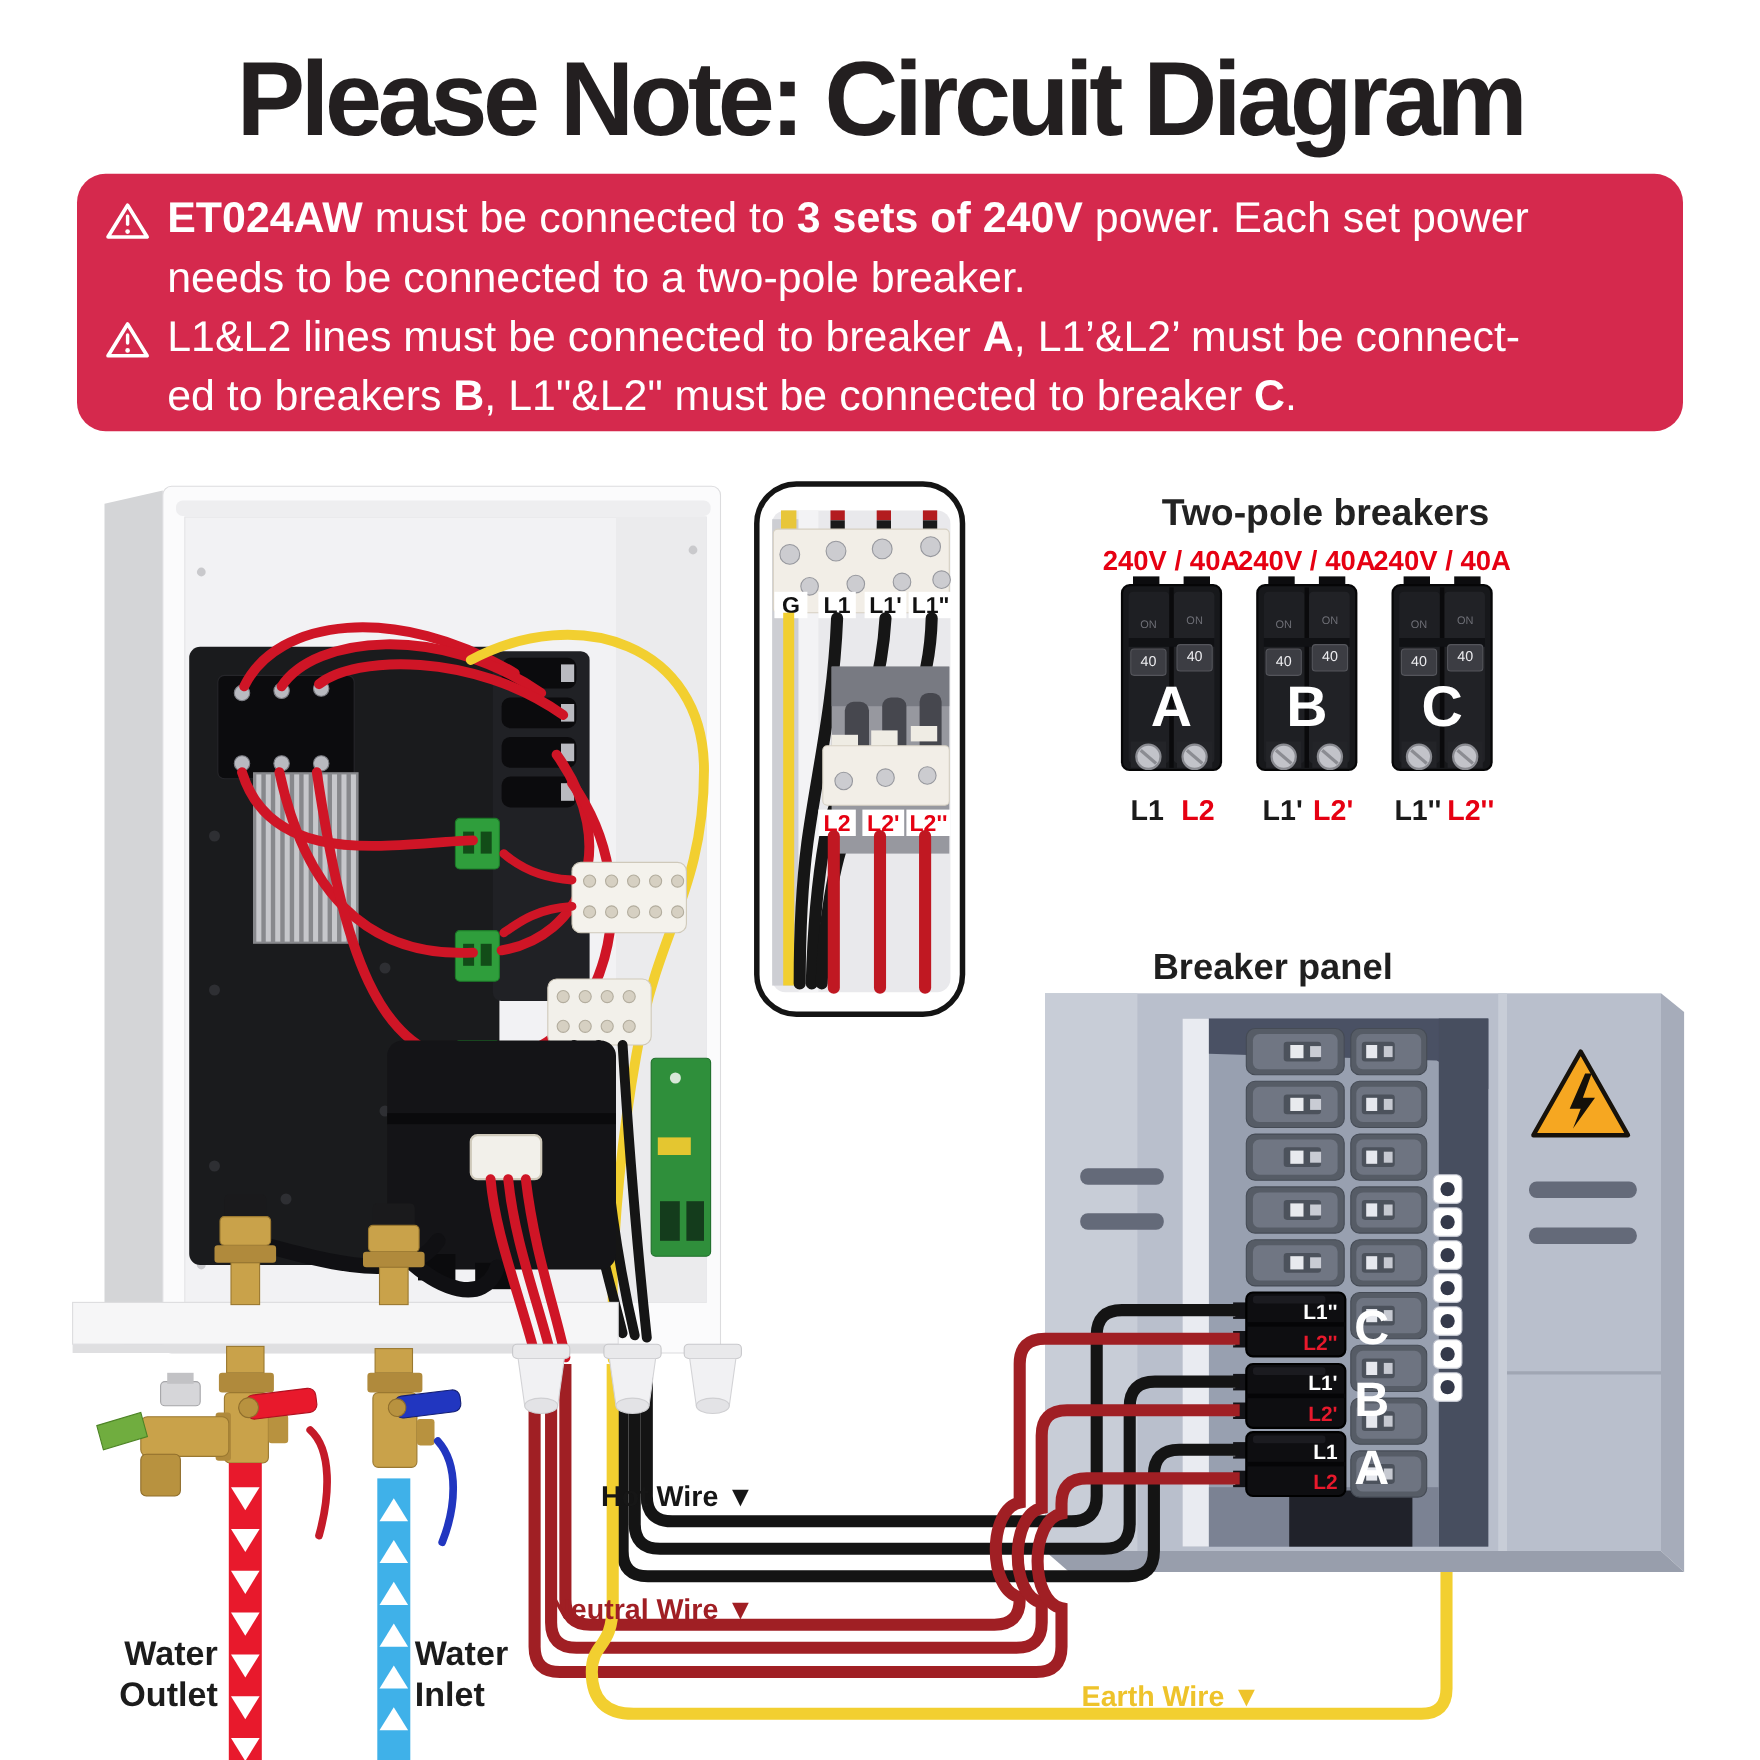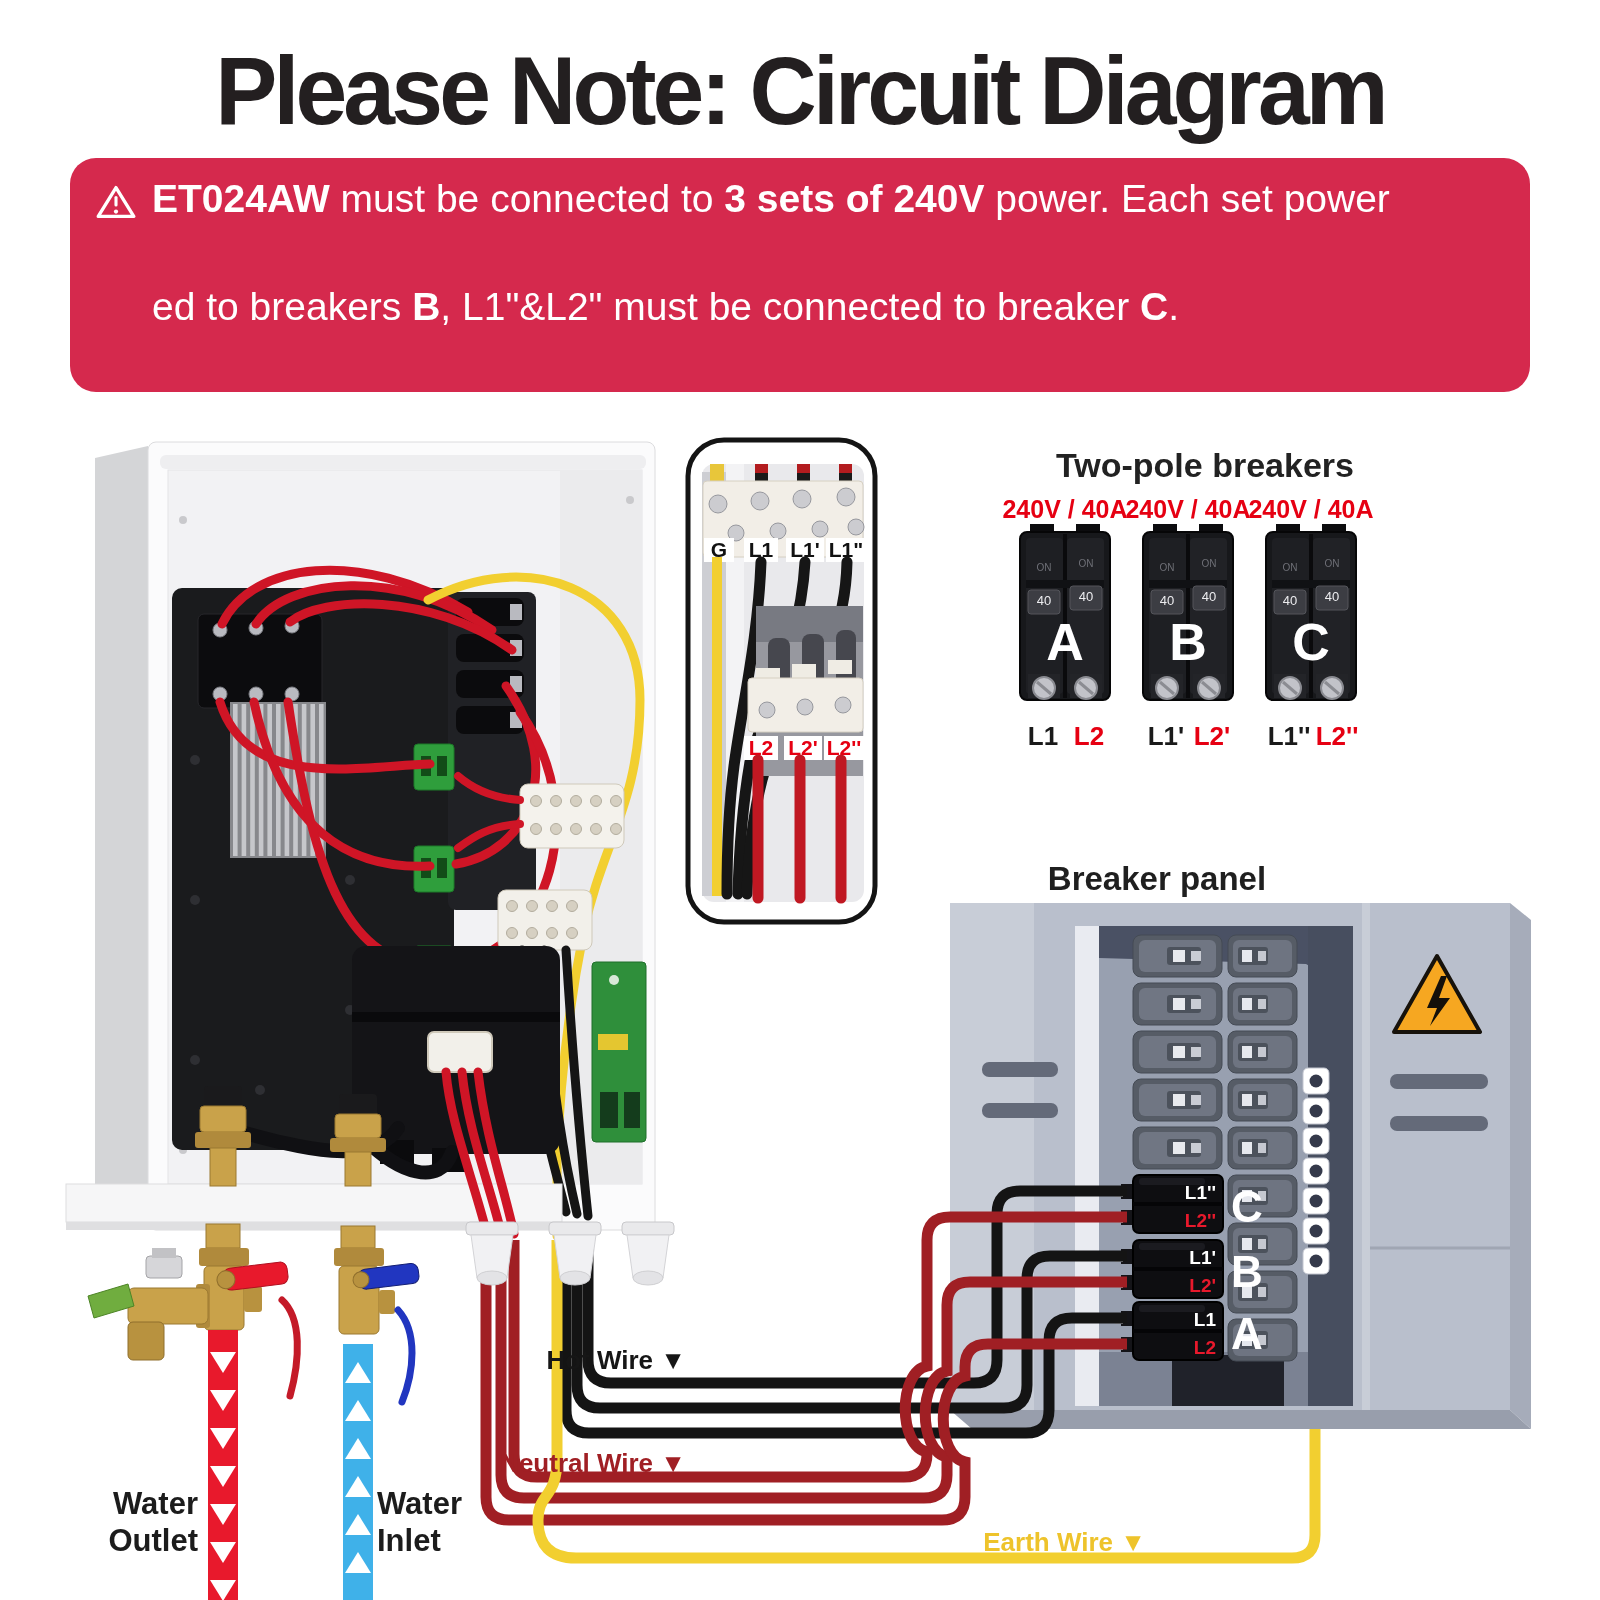--- a/index.html
+++ b/index.html
@@ -31,20 +31,31 @@
         <svg width="40" height="36" viewBox="0 0 36 32">
             <path d="M18,3 L34,29 L2,29 Z" fill="none" stroke="#fff" stroke-width="3" stroke-linejoin="round"></path>
             <rect x="16.6" y="10.5" width="2.8" height="9.5" rx="1.4" fill="#fff"></rect>
             <circle cx="18" cy="24.6" r="1.9" fill="#fff"></circle>
           </svg>
       </span>
       <p class="ntext"><span class="b">ET024AW</span><span> must be connected to </span><span class="b">3 sets of 240V</span><span> power. Each set power</span></p>
     </div>
     <div class="nline">
       <span class="nicon"></span>
+      <p class="ntext"><span>needs to be connected to a two-pole breaker.</span></p>
+    </div>
+    <div class="nline">
+      <span class="nicon">
+        <svg width="40" height="36" viewBox="0 0 36 32">
+            <path d="M18,3 L34,29 L2,29 Z" fill="none" stroke="#fff" stroke-width="3" stroke-linejoin="round"></path>
+            <rect x="16.6" y="10.5" width="2.8" height="9.5" rx="1.4" fill="#fff"></rect>
+            <circle cx="18" cy="24.6" r="1.9" fill="#fff"></circle>
+          </svg>
+      </span>
+      <p class="ntext"><span>L1&amp;L2 lines must be connected to breaker </span><span class="b">A</span><span>, L1’&amp;L2’  must be connect-</span></p>
     </div>
     <div class="nline">
       <span class="nicon"></span>
       <p class="ntext"><span>ed to breakers </span><span class="b">B</span><span>, L1"&amp;L2" must be connected to breaker </span><span class="b">C</span><span>.</span></p>
     </div>
   </section>
 
   <svg class="art" width="1600" height="1600" viewBox="0 0 1600 1600">
     <defs>
       <g id="sb">

